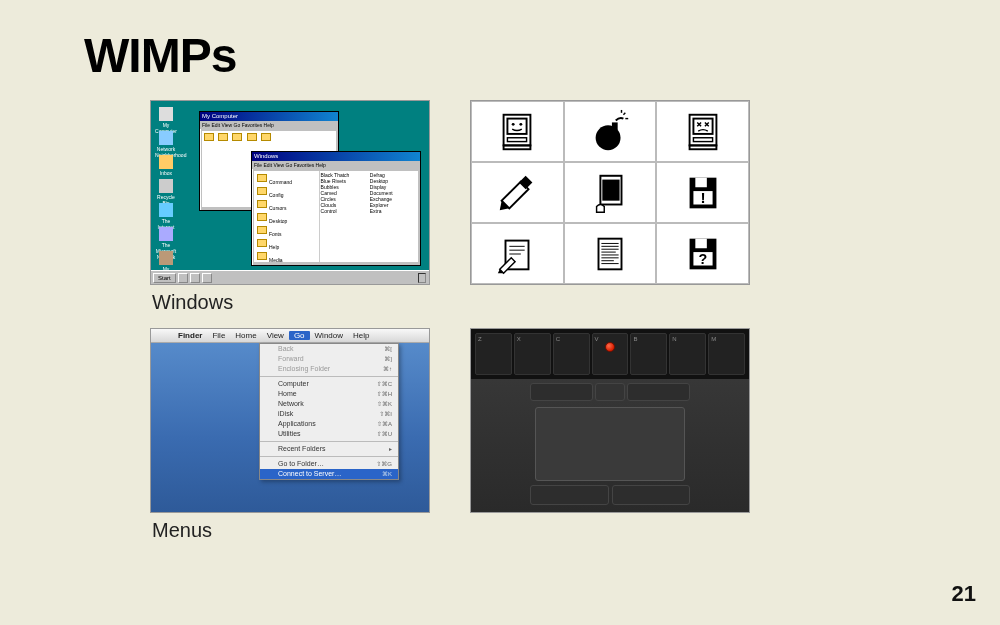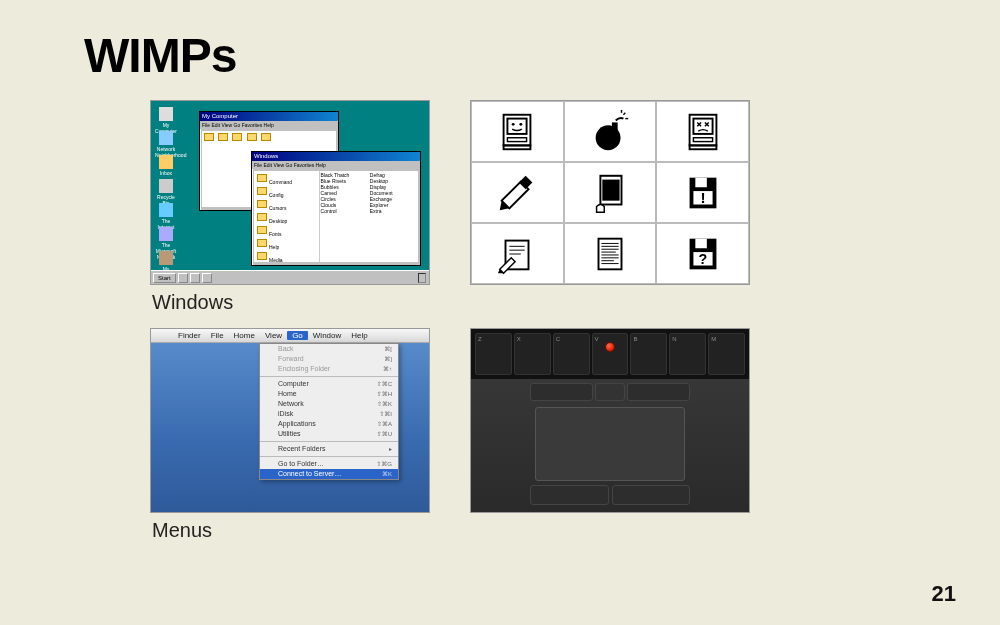--- a/index.html
+++ b/index.html
@@ -43,21 +43,21 @@
   .caption {
     font-size: 20px;
     font-weight: 500;
     color: #222;
     margin-top: 6px;
     margin-left: 2px;
   }
   .pagenum {
     position: absolute;
     bottom: 18px;
-    right: 44px;
+    right: 24px;
     font-size: 22px;
     font-weight: 700;
     color: #111;
   }
 
   
   .win98 { background: #008080; }
   .win98 .taskbar {
     position: absolute; bottom: 0; left: 0; right: 0; height: 14px;
     background: #c0c0c0; border-top: 1px solid #fff;
@@ -327,21 +327,21 @@
             <text x="24" y="34" font-size="15" font-weight="bold" text-anchor="middle" fill="#000">?</text>
           </svg>
         </div>
     </div>
   </div>
 
   <div class="cell">
     <div class="thumb macmenu">
       <div class="menubar2">
         <span class="apple"></span>
-        <span style="font-weight:normal">Finder</span>
+        <span style="font-weight:bold">Finder</span>
         <span>File</span>
         <span>Home</span>
         <span>View</span>
         <span class="open">Go</span>
         <span>Window</span>
         <span>Help</span>
       </div>
       <div class="dropdown" id="dropdown">
           <div class="item dis">
             <span class="ico2"></span>

